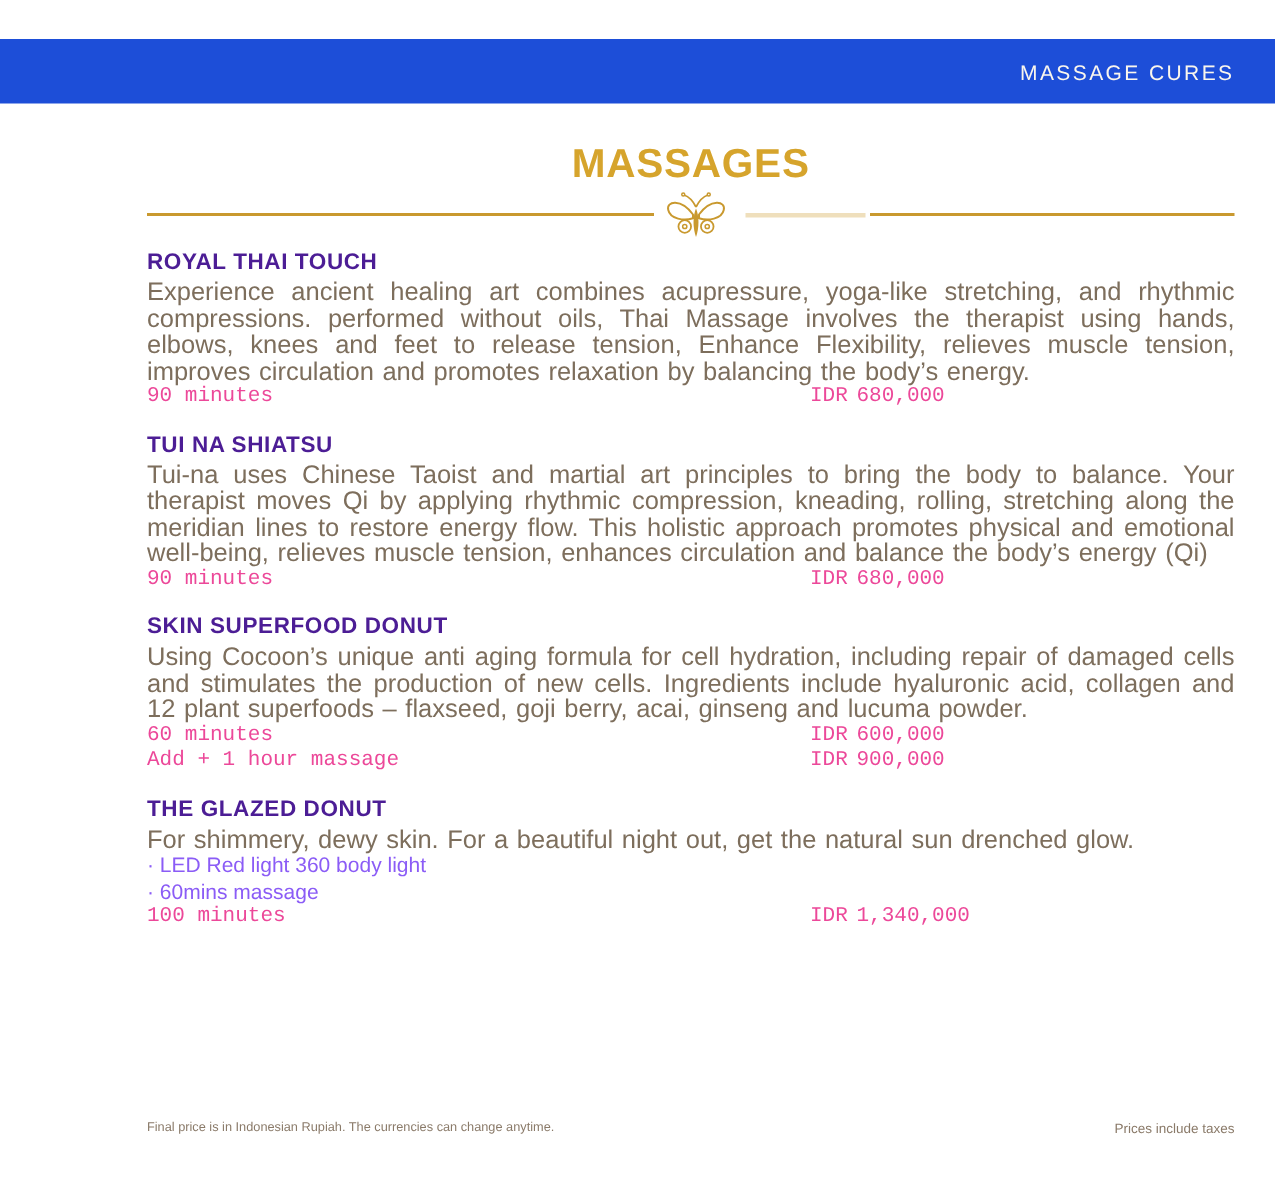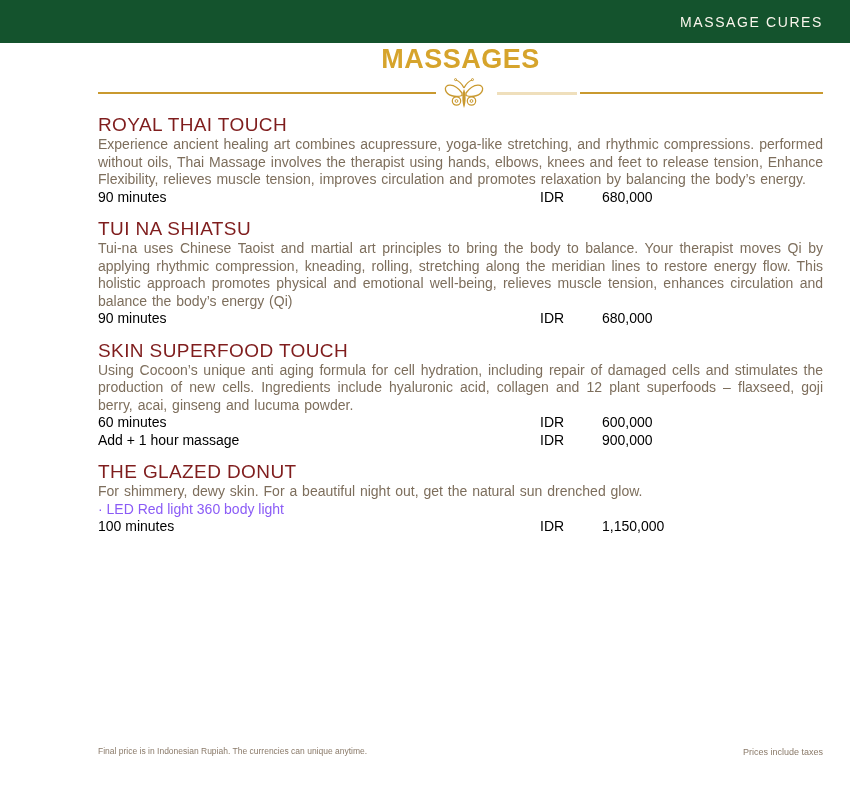--- a/index.html
+++ b/index.html
@@ -7,39 +7,40 @@
     width: 850px;
     height: 794px;
     background: #ffffff;
     font-family: "Liberation Sans", sans-serif;
     position: relative;
     overflow: hidden;
   }
   
   .topbar {
     height: 43px;
-    background: #14532d;
+    background: #1d4ed8;
     display: flex;
     align-items: center;
     justify-content: flex-end;
     padding-right: 27px;
     box-sizing: border-box;
+    margin-top: 26px;
   }
   .brand {
     color: #FAF6ED;
     font-size: 14px;
     letter-spacing: 1.6px;
     font-weight: 400;
   }
   
   .content {
     padding: 0 27px 0 98px;
   }
   .page-title {
-    margin-top: 0;
+    margin-top: 24px;
     text-align: center;
     font-size: 27px;
     line-height: 32px;
     font-weight: bold;
     letter-spacing: 0.5px;
     color: #D6A42C;
   }
   .divider {
     display: flex;
     align-items: center;
@@ -47,50 +48,51 @@
     margin-top: 2px;
     margin-bottom: 8px;
   }
   .seg-left { flex: 1; height: 2px; background: #C9992F; margin-right: 5px; }
   .seg-pale { width: 80px; height: 3px; background: #EFDFBC; margin-left: 10px; }
   .seg-right { width: 243px; height: 2px; background: #C9992F; margin-left: 3px; }
   .butterfly { flex: 0 0 auto; }
 
   .menu-section { margin-bottom: 15px; }
   .section-title {
-    color: #7f1d1d;
-    font-size: 19px;
+    color: #4c1d95;
+    font-size: 15px;
     line-height: 16px;
-    font-weight: normal;
+    font-weight: bold;
     letter-spacing: 0.4px;
     margin: 0 0 3px 0;
   }
   .section-desc {
     color: #7D6E5C;
-    font-size: 14px;
+    font-size: 17px;
     line-height: 17.5px;
     text-align: justify;
     word-spacing: 1px;
     margin: 0;
   }
   .bullet-line {
     color: #8b5cf6;
     font-size: 14px;
     line-height: 17.5px;
   }
   .option-row {
     position: relative;
     height: 17.5px;
-    color: #000000;
+    color: #ec4899;
     font-size: 14px;
     line-height: 17.5px;
+    font-family: Liberation Mono, monospace;
   }
   .option-label { position: absolute; left: 0; top: 0; }
   .currency     { position: absolute; left: 442px; top: 0; }
-  .amount       { position: absolute; left: 504px; top: 0; }
+  .amount       { position: absolute; left: 473px; top: 0; }
 
   .footer {
     position: absolute;
     left: 98px;
     right: 27px;
     top: 746px;
     display: flex;
     justify-content: space-between;
     align-items: center;
     color: #8A7A69;
@@ -142,45 +144,46 @@
     <div class="section-title">TUI NA SHIATSU</div>
     <p class="section-desc">Tui-na uses Chinese Taoist and martial art principles to bring the body to balance. Your therapist moves Qi by applying rhythmic compression, kneading, rolling, stretching along the meridian lines to restore energy flow. This holistic approach promotes physical and emotional well-being, relieves muscle tension, enhances circulation and balance the body’s energy (Qi)</p>
     <div class="option-row">
       <span class="option-label">90 minutes</span>
       <span class="currency">IDR</span>
       <span class="amount">680,000</span>
     </div>
   </div>
 
   <div class="menu-section">
-    <div class="section-title">SKIN SUPERFOOD TOUCH</div>
+    <div class="section-title">SKIN SUPERFOOD DONUT</div>
     <p class="section-desc">Using Cocoon’s unique anti aging formula for cell hydration, including repair of damaged cells and stimulates the production of new cells. Ingredients include hyaluronic acid, collagen and 12 plant superfoods – flaxseed, goji berry, acai, ginseng and lucuma powder.</p>
     <div class="option-row">
       <span class="option-label">60 minutes</span>
       <span class="currency">IDR</span>
       <span class="amount">600,000</span>
     </div>
     <div class="option-row">
       <span class="option-label">Add + 1 hour massage</span>
       <span class="currency">IDR</span>
       <span class="amount">900,000</span>
     </div>
   </div>
 
   <div class="menu-section">
     <div class="section-title">THE GLAZED DONUT</div>
     <p class="section-desc">For shimmery, dewy skin. For a beautiful night out, get the natural sun drenched glow.</p>
     <div class="bullet-line">· LED Red light 360 body light</div>
+    <div class="bullet-line">· 60mins massage</div>
     <div class="option-row">
       <span class="option-label">100 minutes</span>
       <span class="currency">IDR</span>
-      <span class="amount">1,150,000</span>
+      <span class="amount">1,340,000</span>
     </div>
   </div>
 
 </div>
 
 <div class="footer">
   <div class="footer-left">
-    <div>Final price is in Indonesian Rupiah. The currencies can unique anytime.</div>
+    <div>Final price is in Indonesian Rupiah. The currencies can change anytime.</div>
   </div>
   <div class="footer-right">Prices include taxes</div>
 </div>
 
 </body></html>

